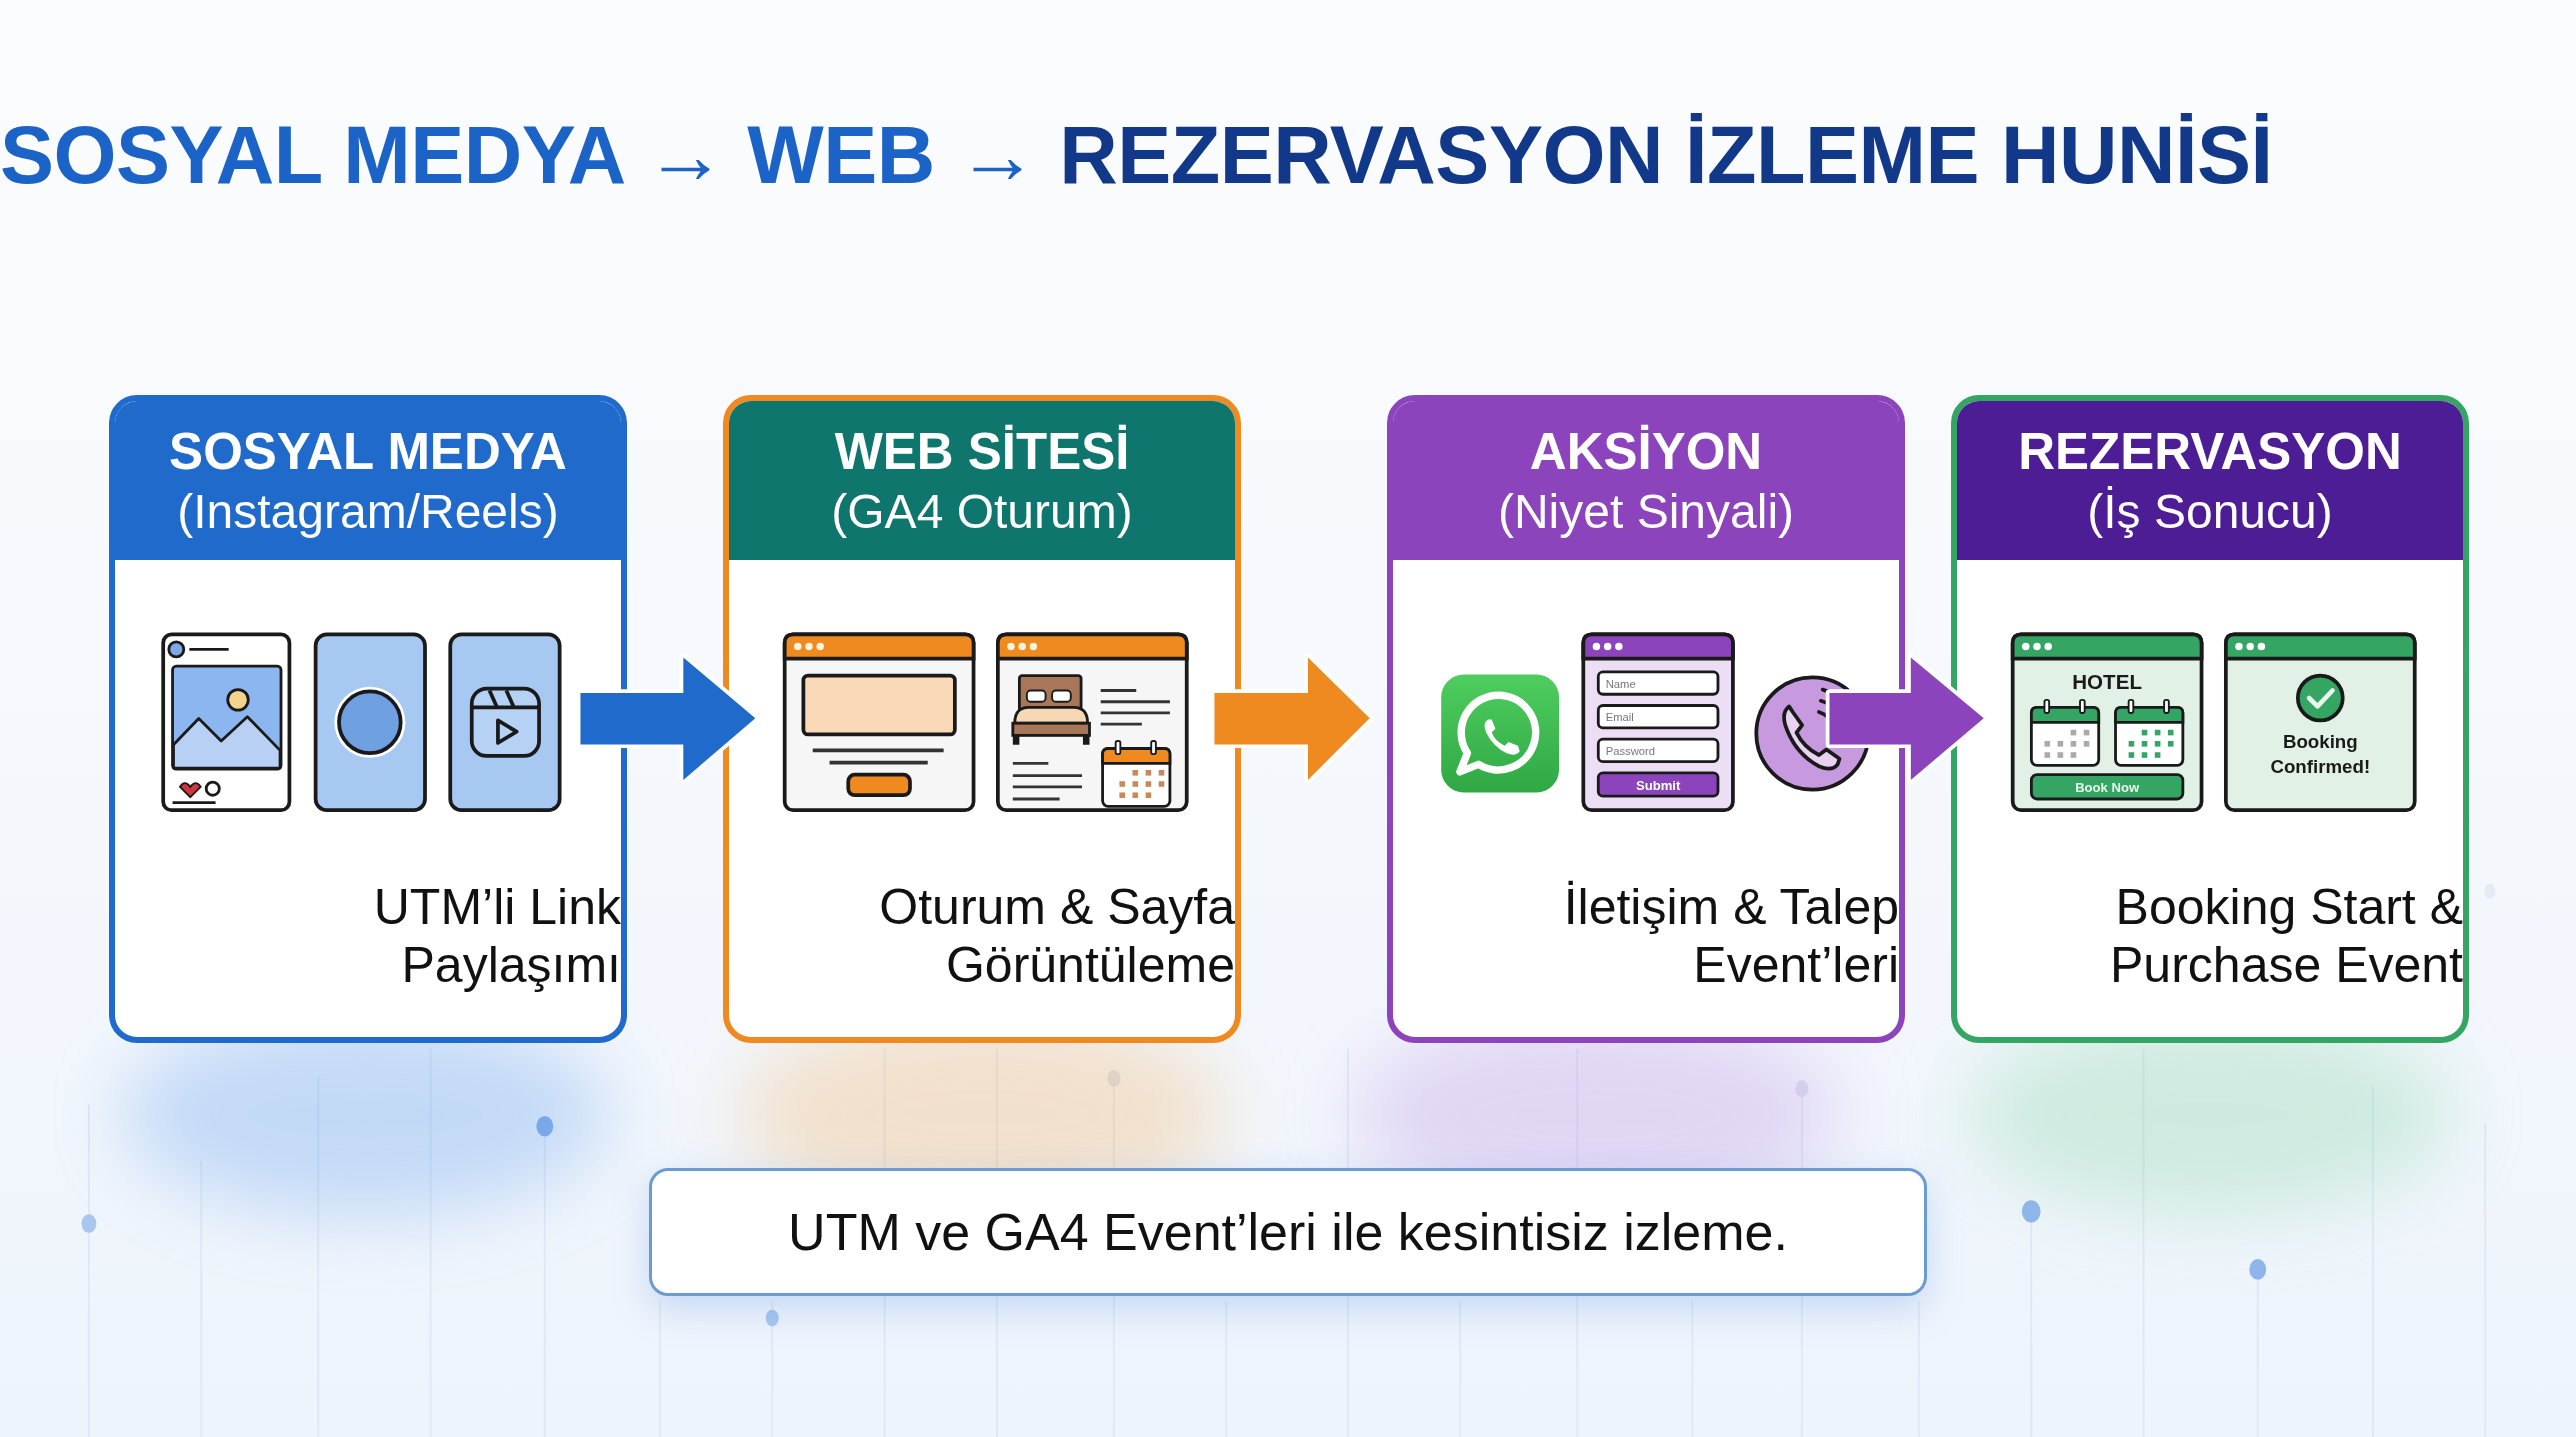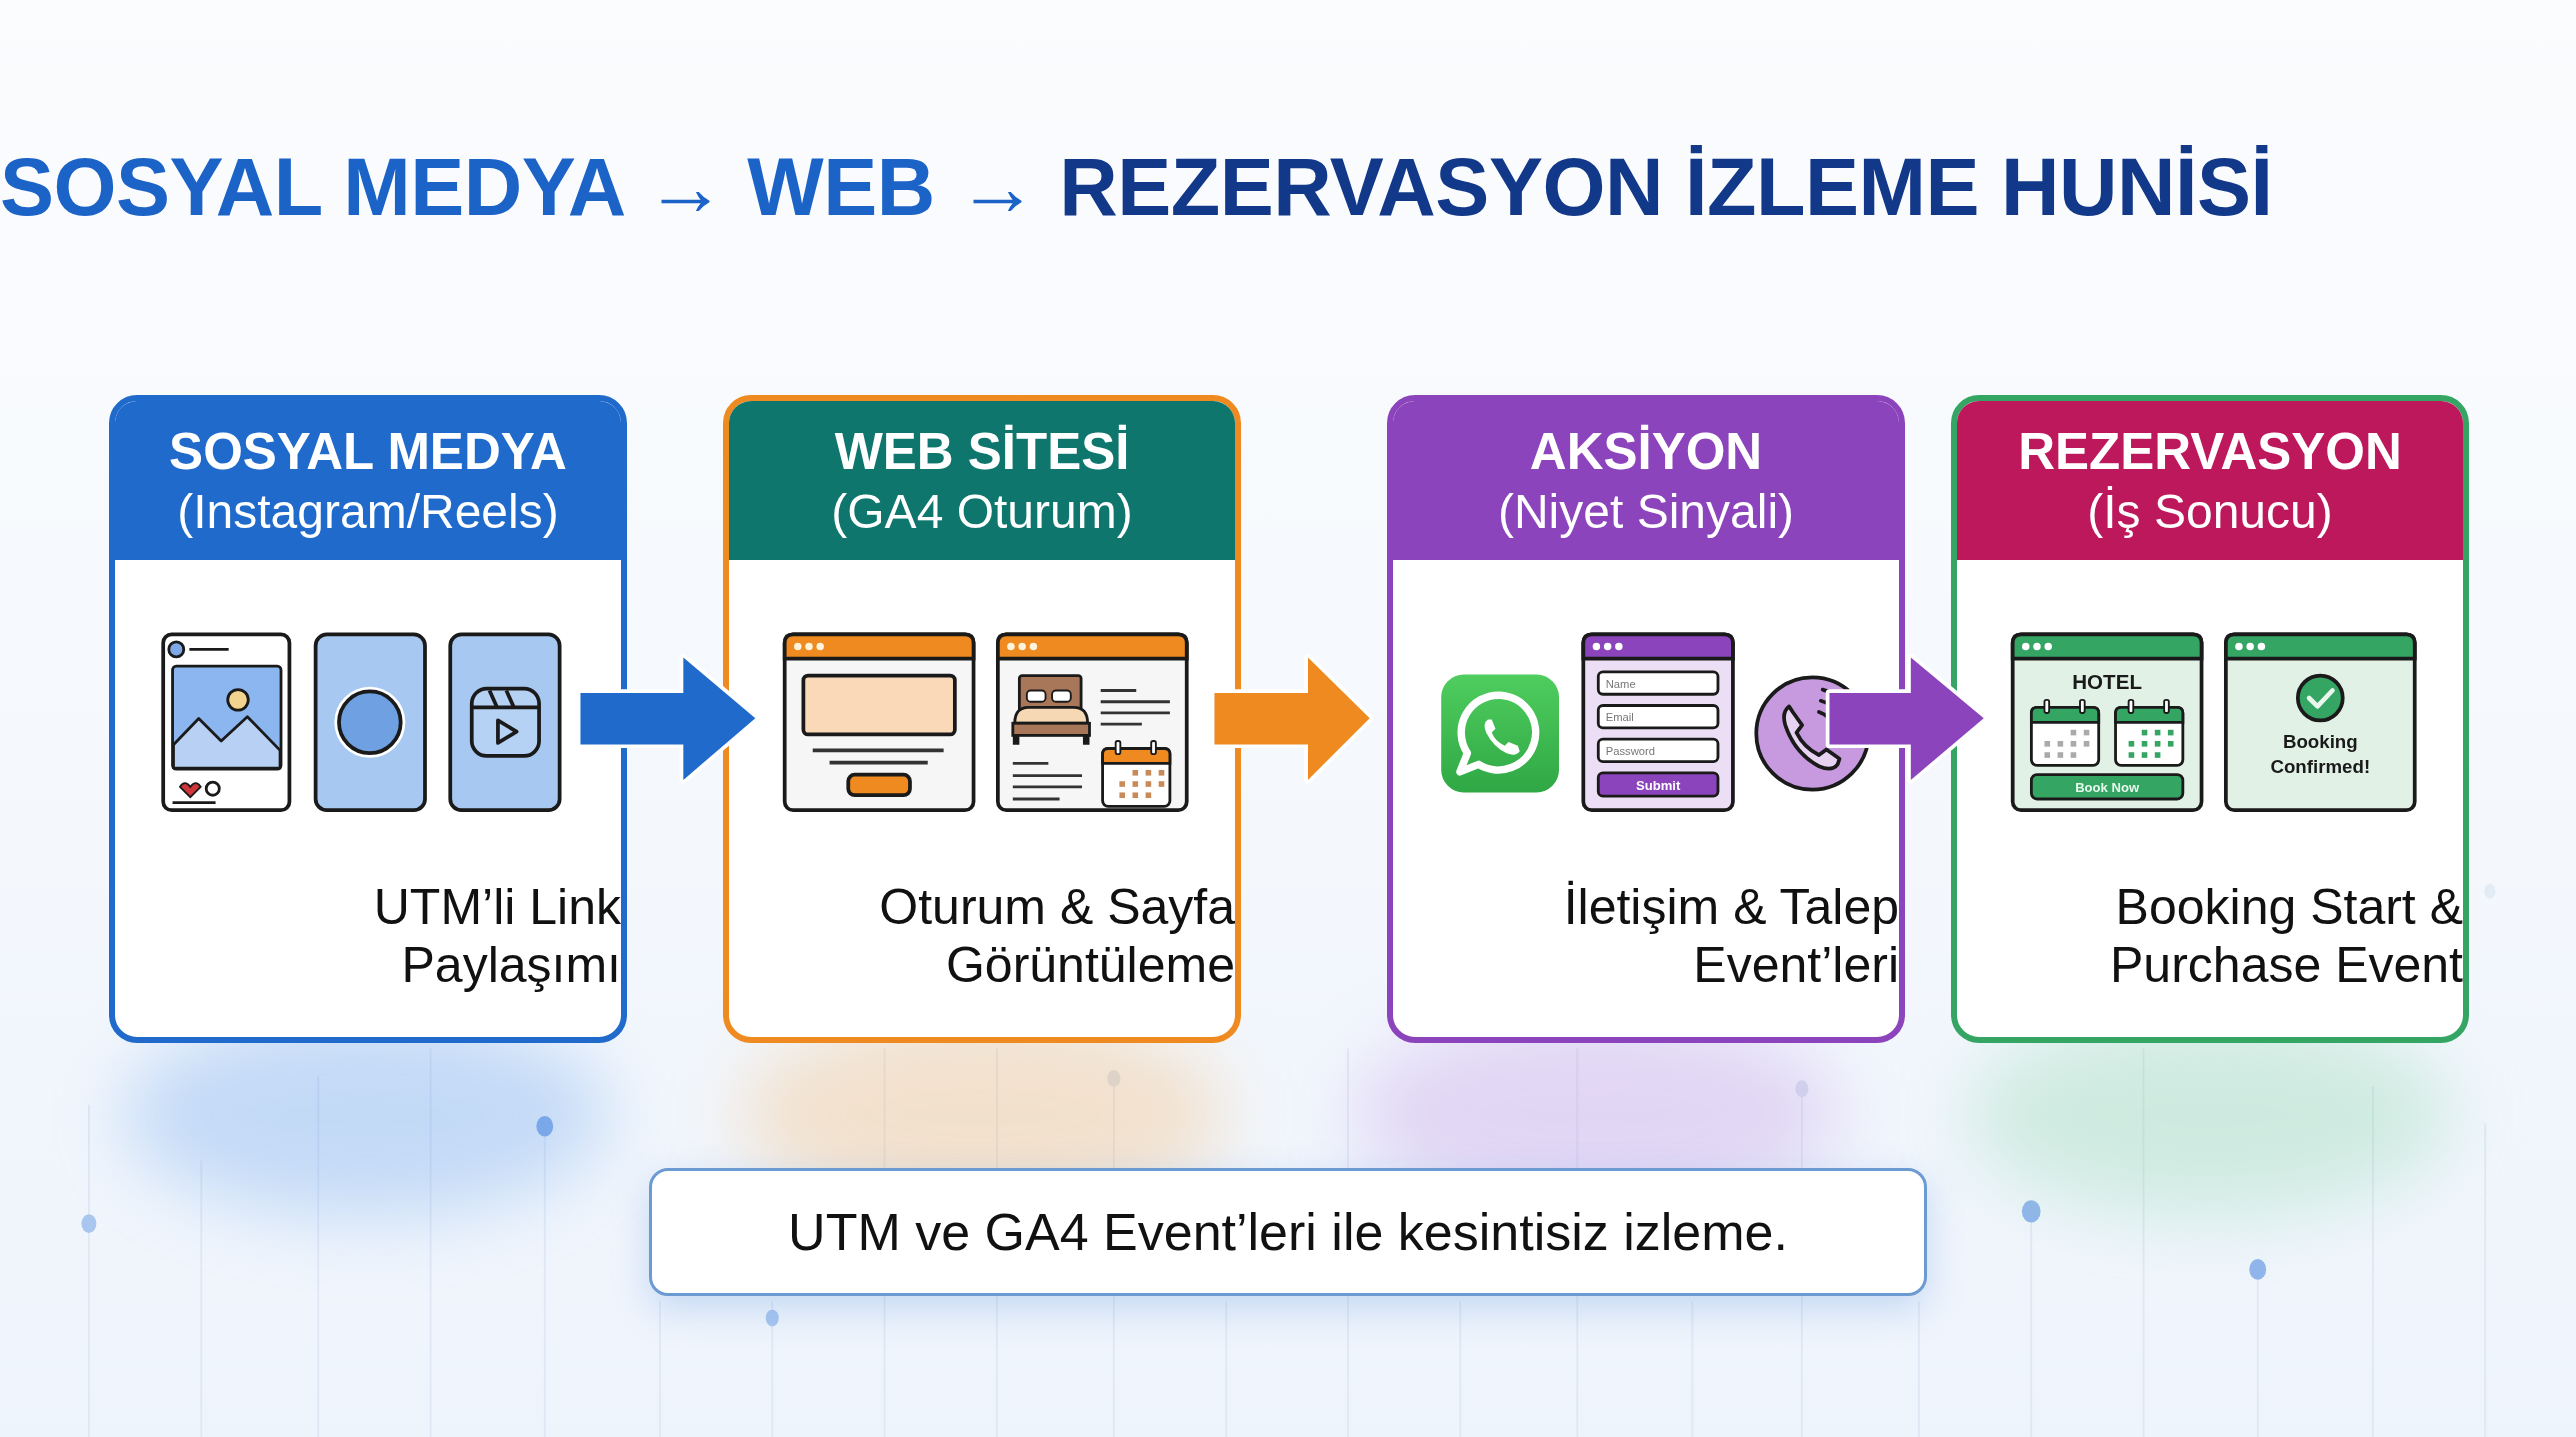--- a/index.html
+++ b/index.html
@@ -3,21 +3,21 @@
 <meta charset="utf-8">
 <style>
   html, body { margin: 0; padding: 0; }
   body {
     width: 2576px; height: 1438px; position: relative; overflow: hidden;
     font-family: "Liberation Sans", sans-serif;
     background: linear-gradient(180deg, #fbfcfe 0%, #f6f9fd 45%, #eef4fc 100%);
   }
   .bg-lines { position: absolute; left: 0; top: 0; width: 2576px; height: 1438px; }
   .title {
-    position: absolute; left: 0; top: 136px; width: 2140px; text-align: center;
+    position: absolute; left: 0; top: 104px; width: 2140px; text-align: center;
     font-weight: 700; font-size: 81px; letter-spacing: -0.5px; line-height: 103px;
     white-space: nowrap;
   }
   .title .t1 { color: #1c63c8; }
   .title .t2 { color: #12388a; }
   .title .arr { color: #1c63c8; }
 
   .card {
     position: absolute; top: 395px; width: 518px; height: 648px;
     box-sizing: border-box; border: 6.6px solid; border-radius: 28px; background: #fff;
@@ -251,21 +251,21 @@
       </g>
     </svg>
   </div>
   <div class="label">
     <div>İletişim &amp; Talep</div>
     <div>Event’leri</div>
   </div>
 </div>
 
 <div class="card" style="left:1951px;border-color:#35a564;">
-  <div class="hdr" style="background:#be185d;">
+  <div class="hdr" style="background:#4c1d95;">
     <div class="h1">REZERVASYON</div>
     <div class="h2">(İş Sonucu)</div>
   </div>
   <div class="icons">
     <svg width="505" height="187" viewBox="0 0 539 200">
       <g transform="translate(57,7)">
         <rect x="2" y="2" width="202" height="188" rx="9" fill="#e2f1e6" stroke="#1a1a1a" stroke-width="4"></rect>
         <path d="M2 28 L2 11 Q2 2 11 2 L195 2 Q204 2 204 11 L204 28Z" fill="#35a564" stroke="#1a1a1a" stroke-width="4"></path>
         <circle cx="16" cy="15" r="4" fill="#fff"></circle>
           <circle cx="28" cy="15" r="4" fill="#fff"></circle>

